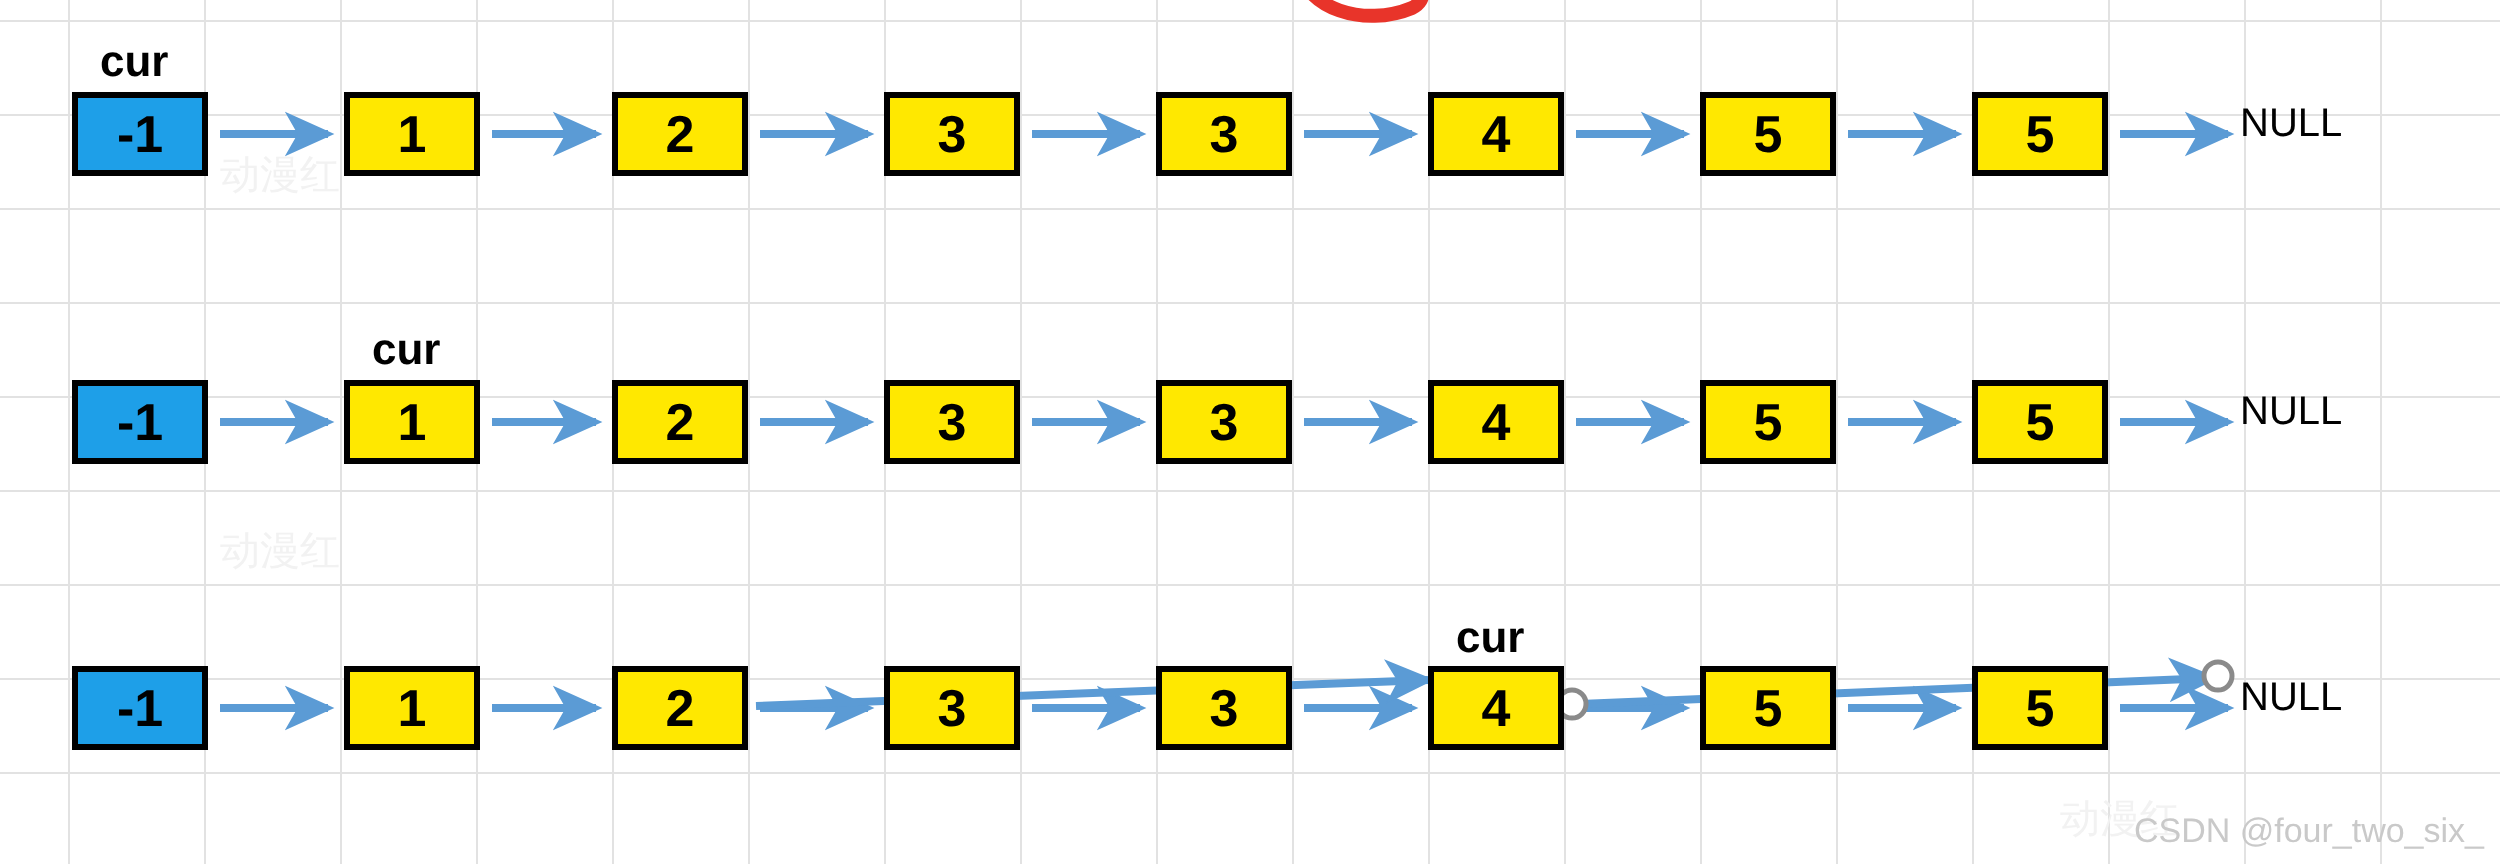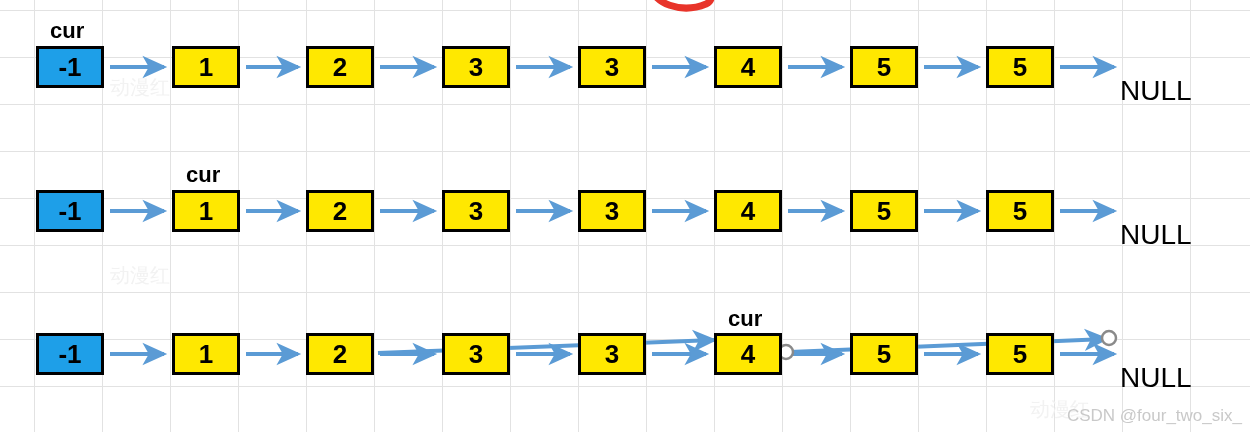--- a/index.html
+++ b/index.html
@@ -32,24 +32,23 @@
   .node.yellow{background:#FFE800;}
   .node.blue{background:#1E9FE8;}
   .cur-label{
     position:absolute;
     font-size:22px;font-weight:bold;color:#000000;
     font-family:"Liberation Sans", sans-serif;
     white-space:nowrap;
   }
   .null-label{
     position:absolute;
-    font-size:28px;color:#000000;
+    font-size:20px;color:#000000;
     font-family:"Liberation Sans", sans-serif;
     white-space:nowrap;
-    margin-top:24px;
   }
   .watermark{
     position:absolute;
     right:8px;bottom:6px;
     font-size:17px;color:#c9c9c9;
     font-family:"Liberation Sans", sans-serif;
     white-space:nowrap;
     text-align:right;
   }
   svg.overlay{

